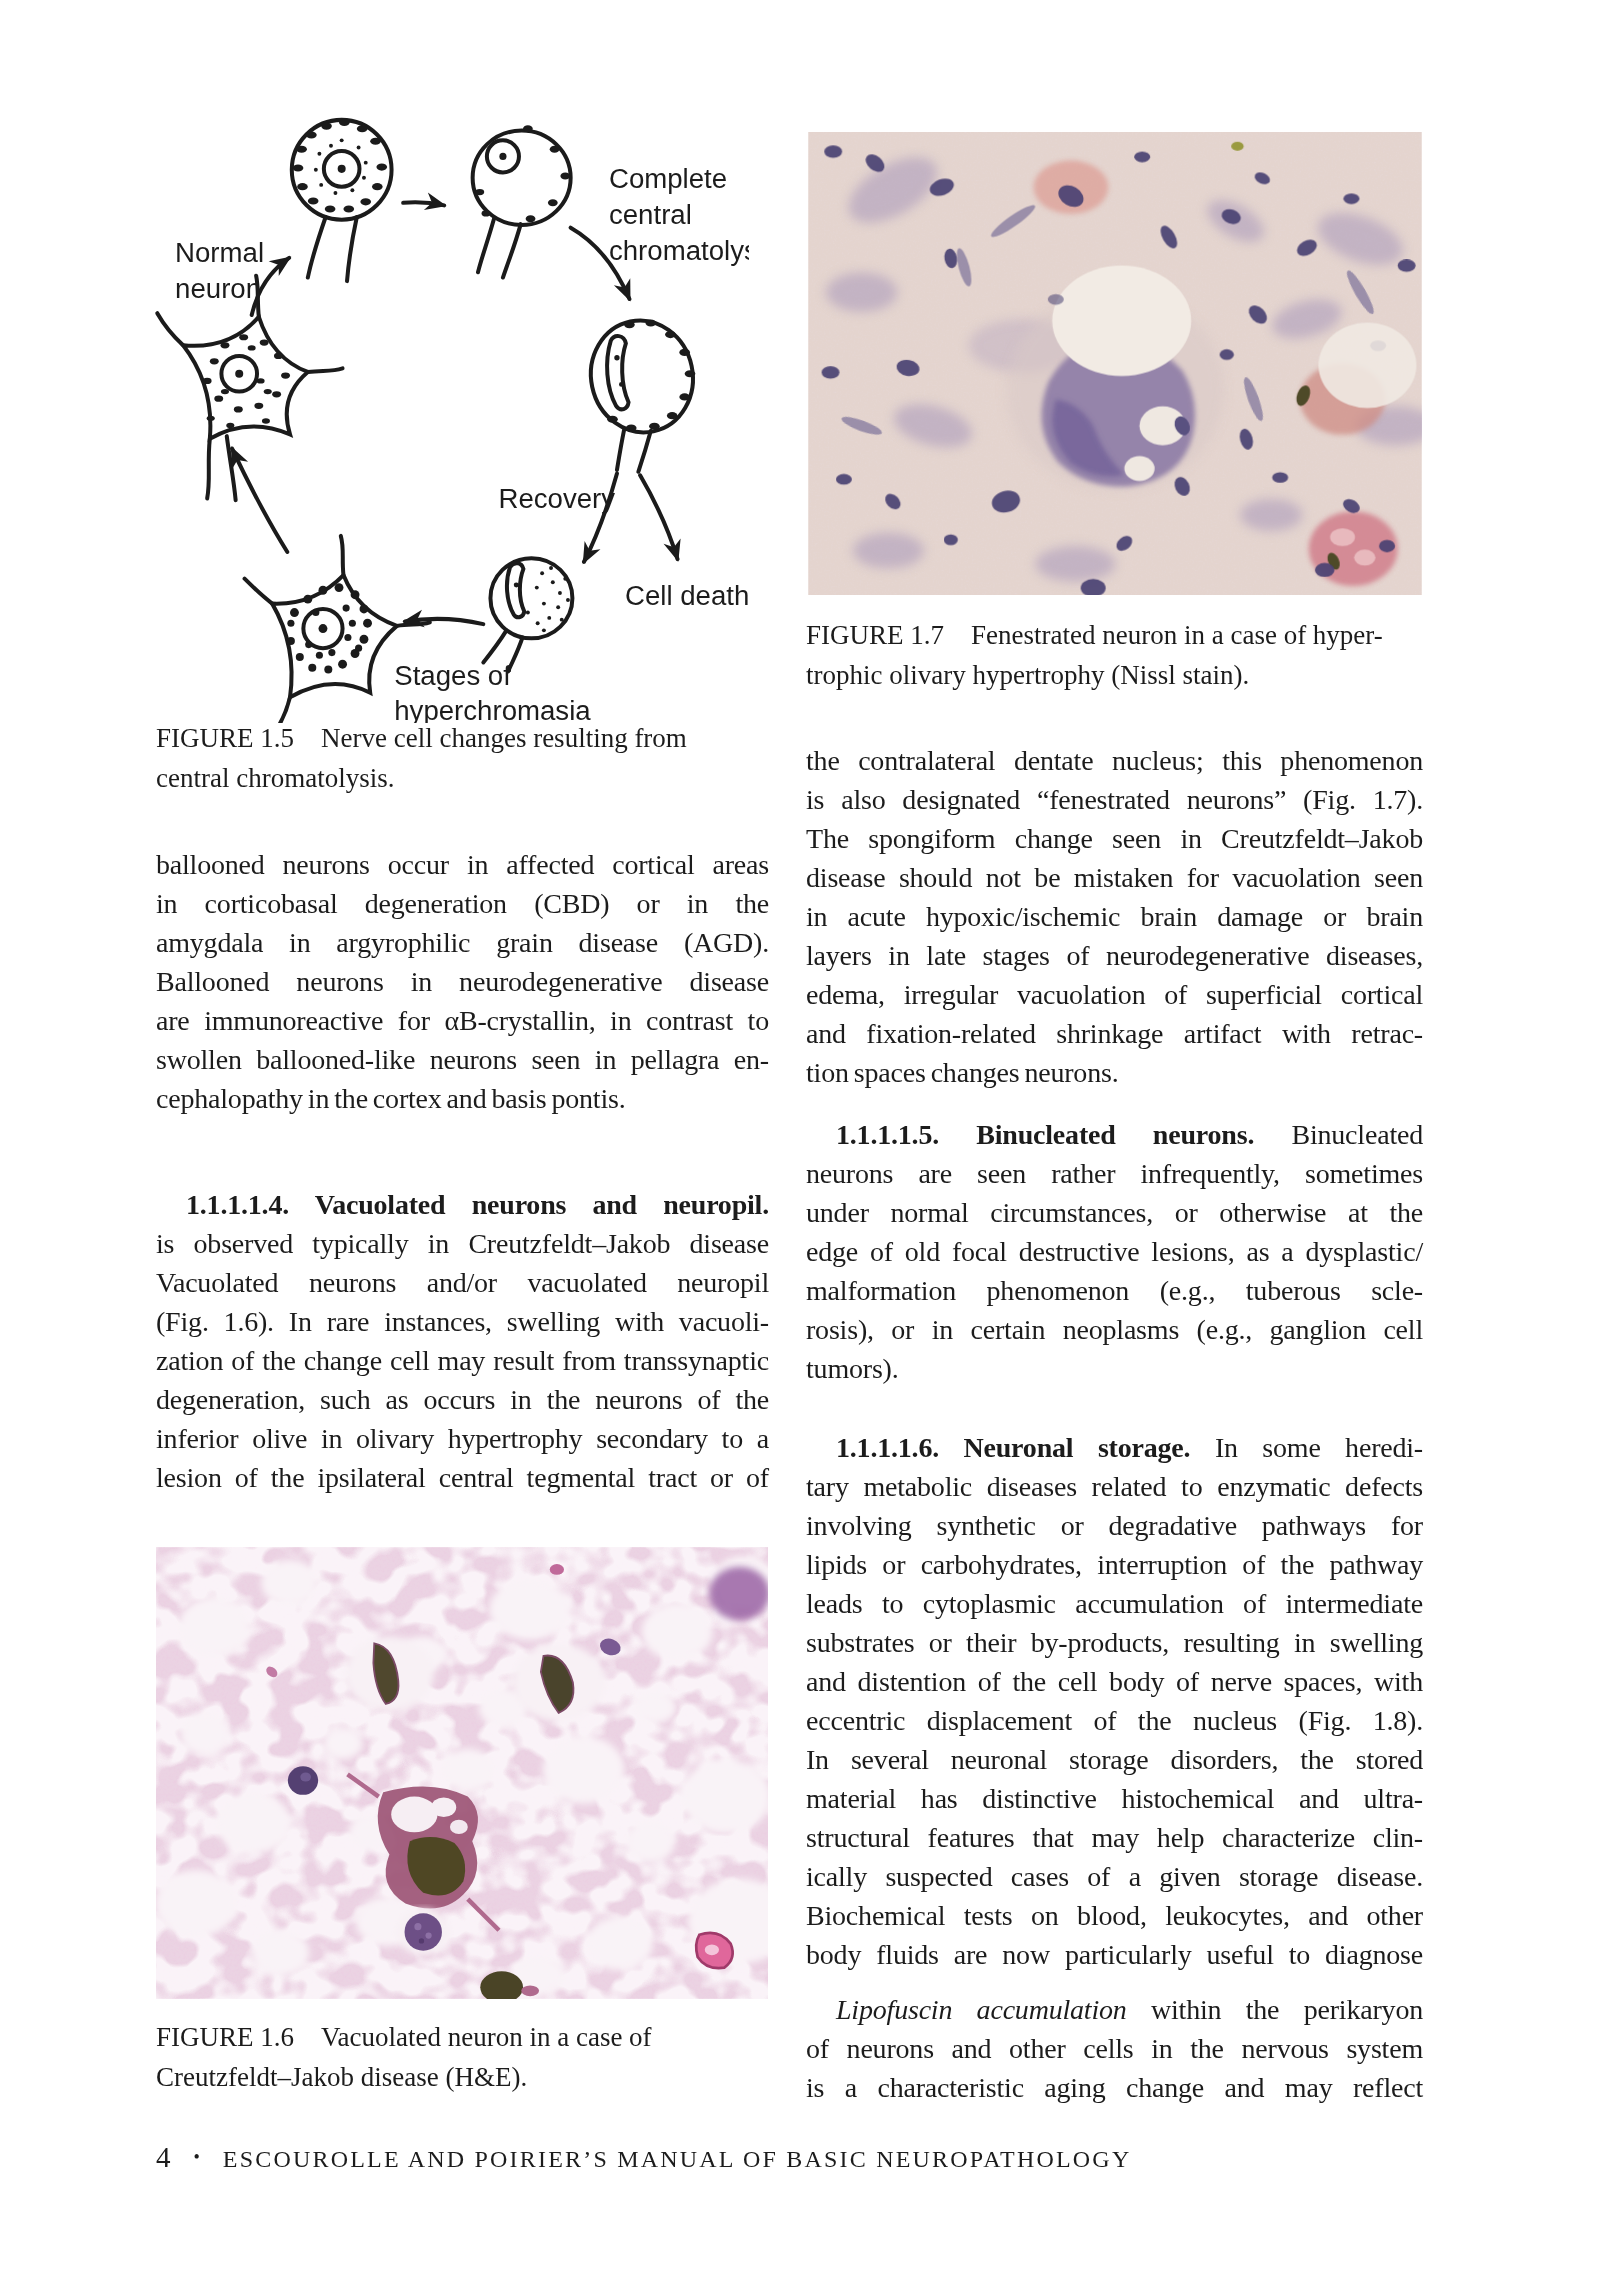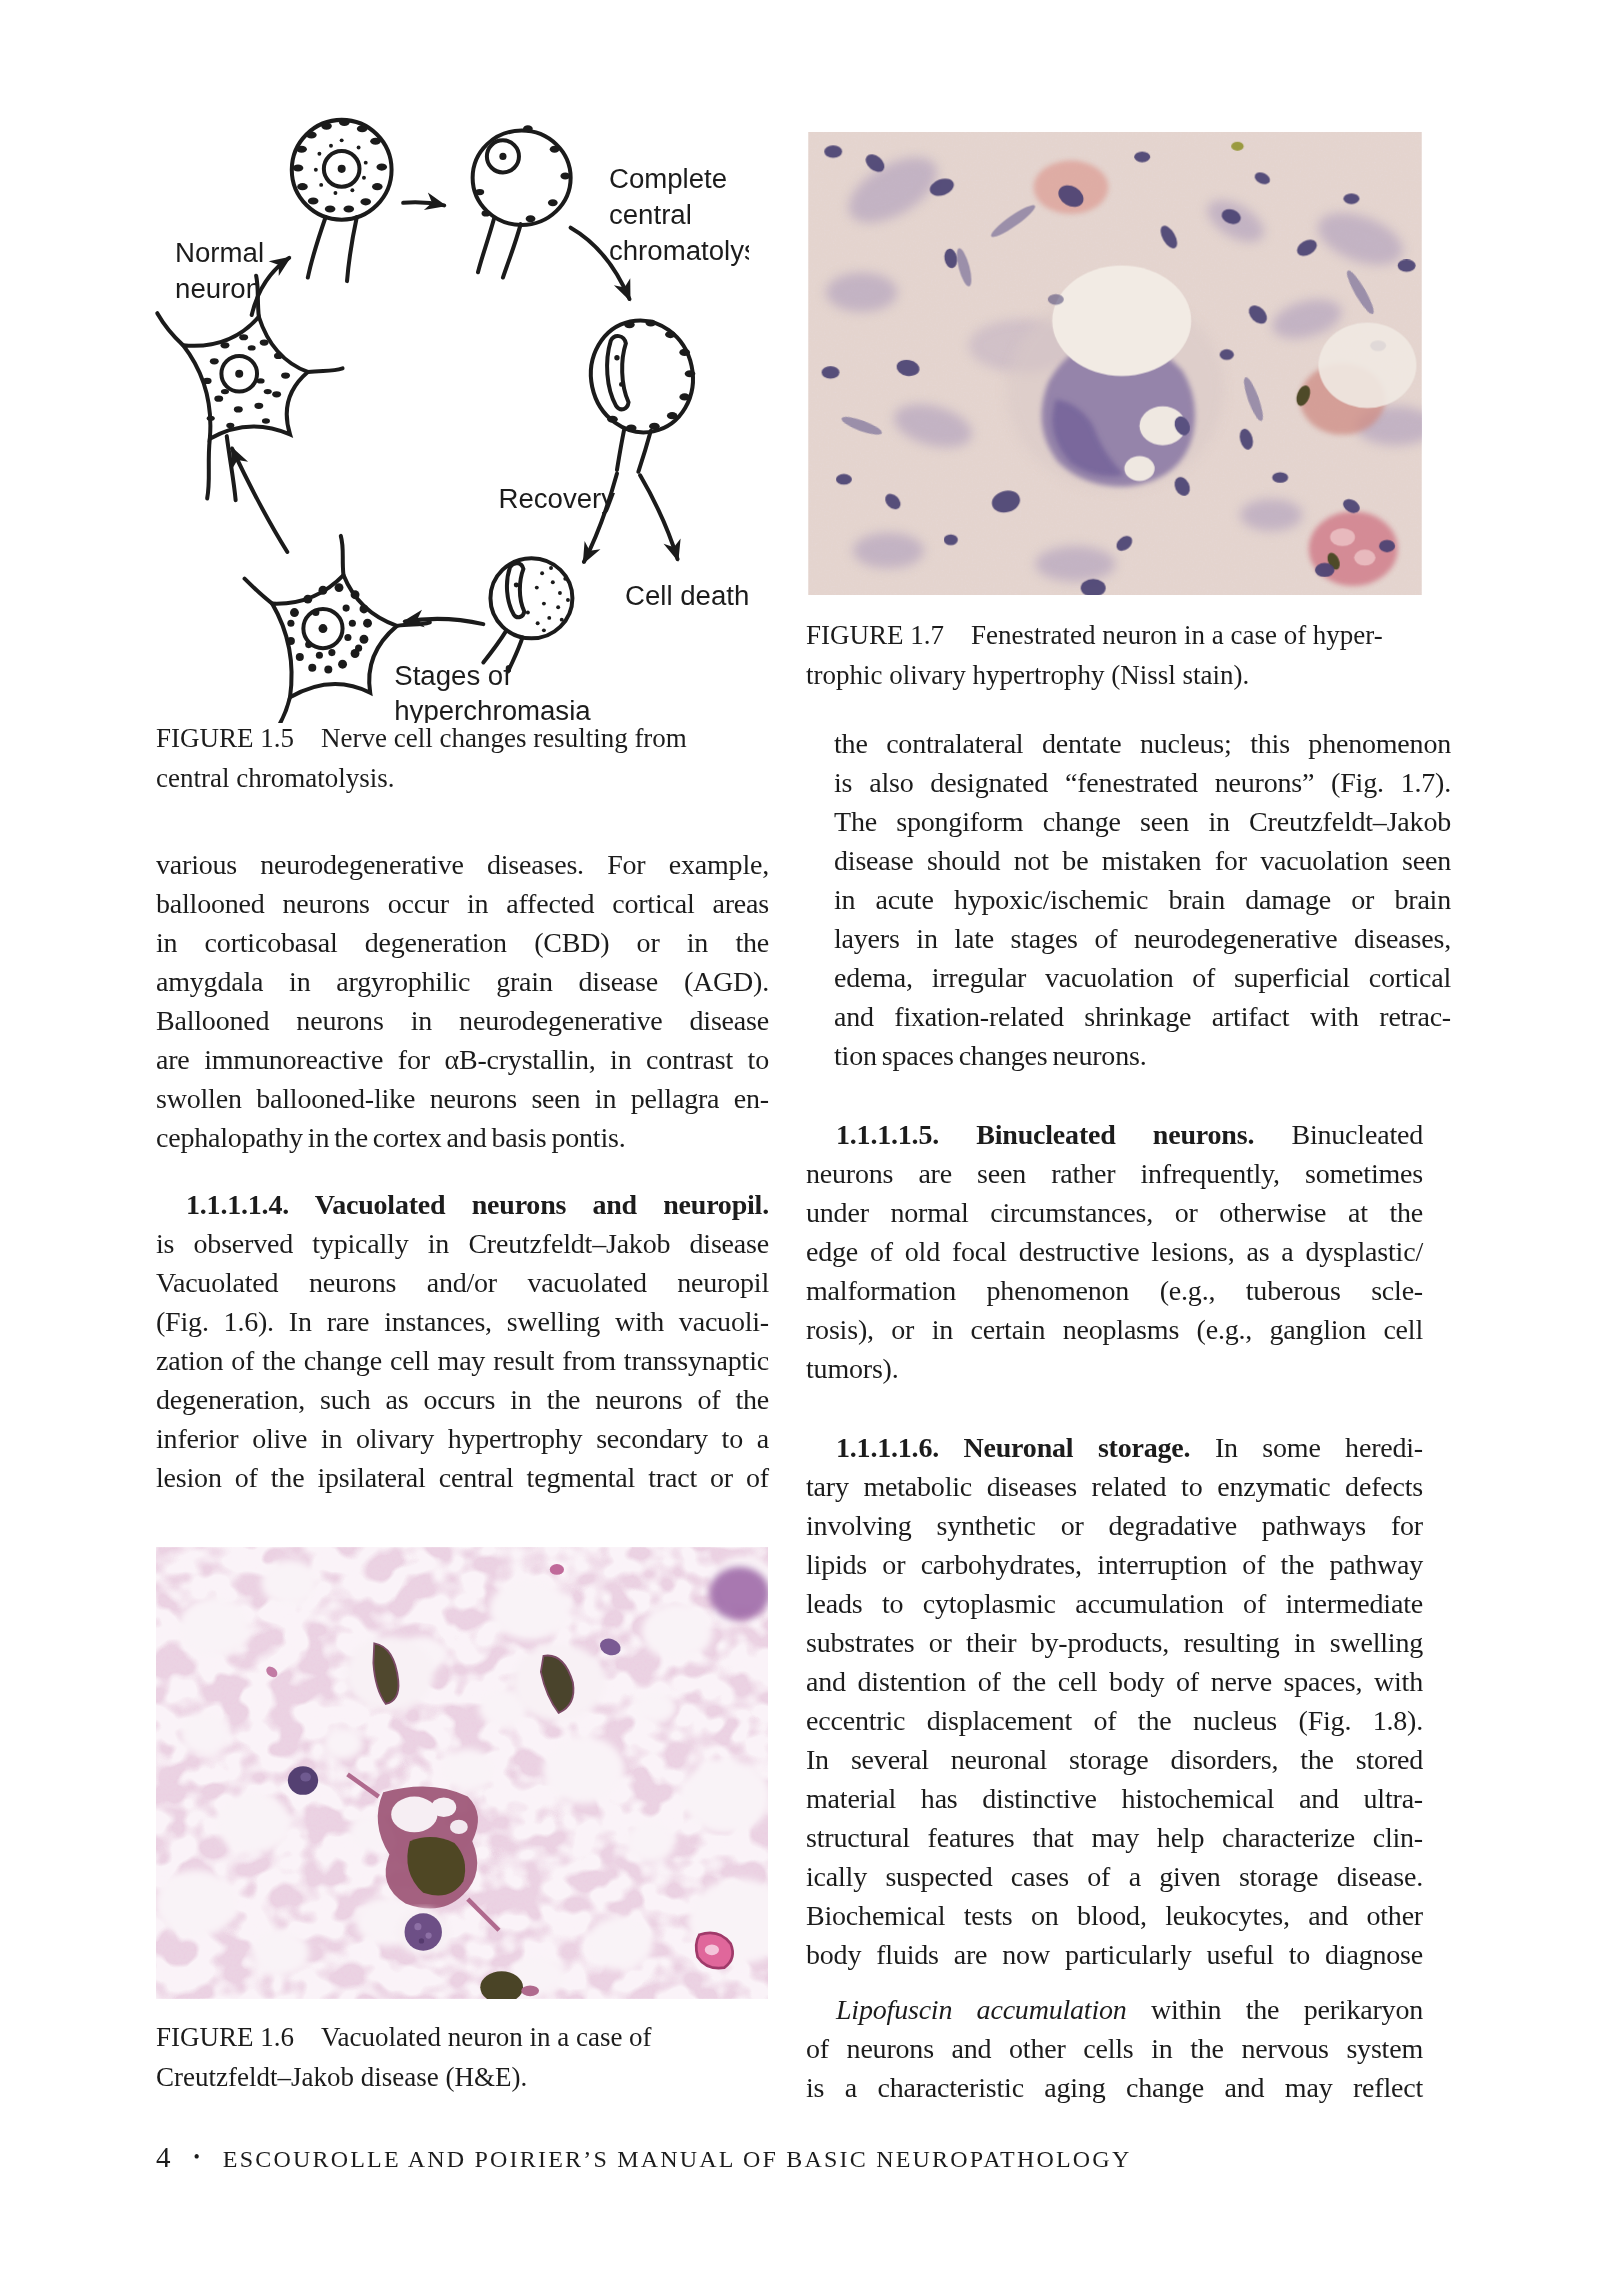--- a/index.html
+++ b/index.html
@@ -220,21 +220,20 @@
       <text class="dlabel" x="302" y="721">hyperchromasia</text>
     </svg>
   </div>
 
   <div class="abs caption" style="left:156px;top:718px;width:613px;">
       <div class="ln"><span>FIGURE 1.5  Nerve cell changes resulting from</span></div>
       <div class="ln"><span>central chromatolysis.</span></div>
     </div>
 
   <div class="abs body-text" style="left:156px;top:845px;width:613px;">
-      <div class="ln"><span>various neurodegenerative diseases. For example,</span></div>
       <div class="ln"><span>ballooned neurons occur in affected cortical areas</span></div>
       <div class="ln"><span>in corticobasal degeneration (CBD) or in the</span></div>
       <div class="ln"><span>amygdala in argyrophilic grain disease (AGD).</span></div>
       <div class="ln"><span>Ballooned neurons in neurodegenerative disease</span></div>
       <div class="ln"><span>are immunoreactive for αB-crystallin, in contrast to</span></div>
       <div class="ln"><span>swollen ballooned-like neurons seen in pellagra en-</span></div>
       <div class="ln last"><span>cephalopathy in the cortex and basis pontis.</span></div>
     </div>
   <div class="abs body-text" style="left:156px;top:1185px;width:613px;">
       <div class="ln ind"><span class="b">1.1.1.1.4. Vacuolated neurons and neuropil.</span></div>
@@ -434,21 +433,21 @@
       </g>
       <ellipse cx="628" cy="262" rx="55" ry="48" fill="#f0e9e2" opacity="0.9"></ellipse>
     </svg>
   </div>
 
   <div class="abs caption" style="left:806px;top:615px;width:617px;">
       <div class="ln"><span>FIGURE 1.7  Fenestrated neuron in a case of hyper-</span></div>
       <div class="ln"><span>trophic olivary hypertrophy (Nissl stain).</span></div>
     </div>
 
-  <div class="abs body-text" style="left:806px;top:724px;width:617px;margin-left:28px;">
+  <div class="abs body-text" style="left:806px;top:741px;width:617px;">
       <div class="ln"><span>the contralateral dentate nucleus; this phenomenon</span></div>
       <div class="ln"><span>is also designated “fenestrated neurons” (Fig. 1.7).</span></div>
       <div class="ln"><span>The spongiform change seen in Creutzfeldt–Jakob</span></div>
       <div class="ln"><span>disease should not be mistaken for vacuolation seen</span></div>
       <div class="ln"><span>in acute hypoxic/ischemic brain damage or brain</span></div>
       <div class="ln"><span>layers in late stages of neurodegenerative diseases,</span></div>
       <div class="ln"><span>edema, irregular vacuolation of superficial cortical</span></div>
       <div class="ln"><span>and fixation-related shrinkage artifact with retrac-</span></div>
       <div class="ln last"><span>tion spaces changes neurons.</span></div>
     </div>

